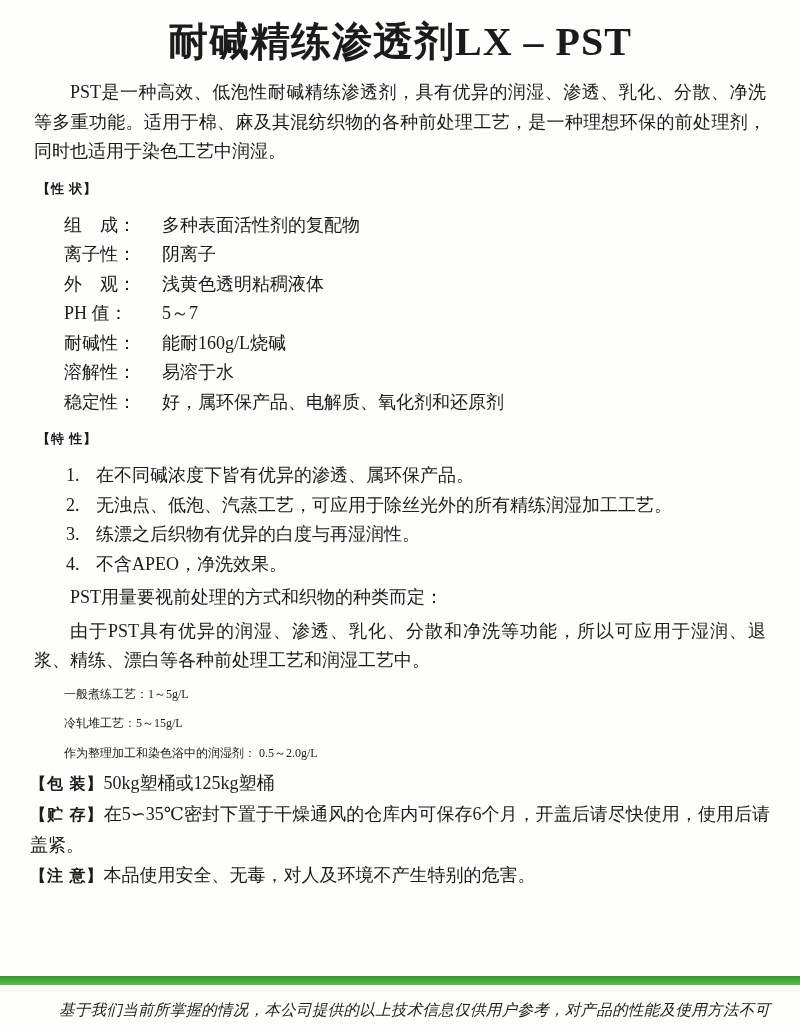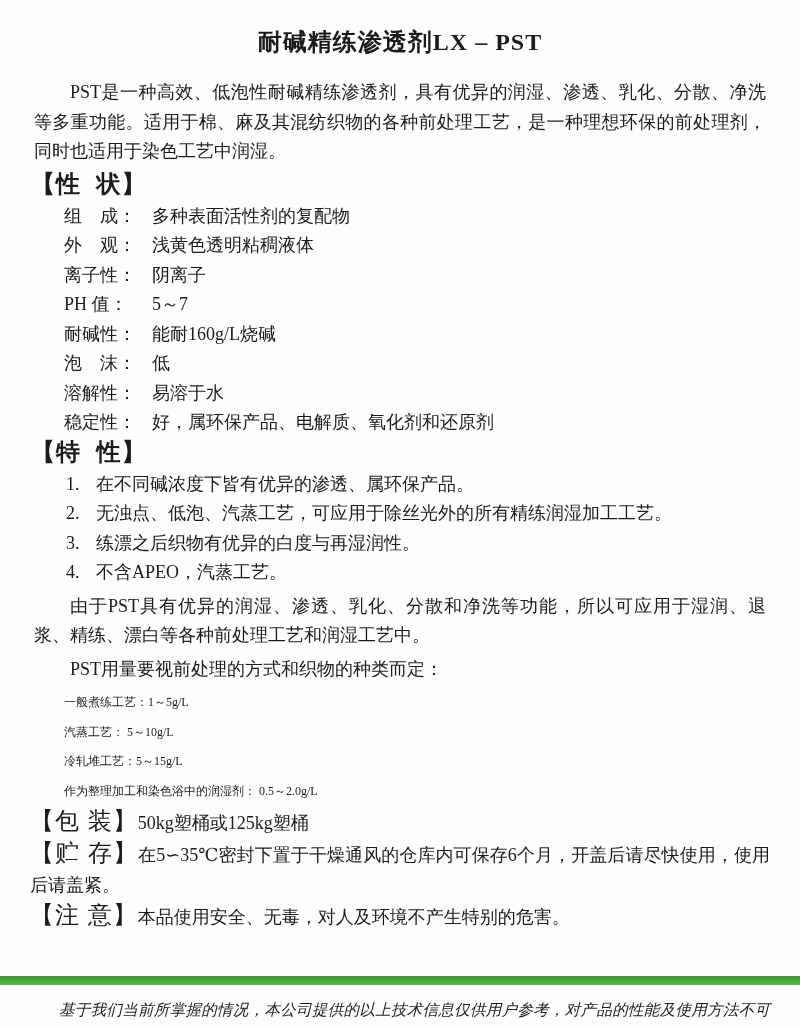--- a/index.html
+++ b/index.html
@@ -15,50 +15,50 @@
     box-sizing: border-box;
     width: 800px;
     height: 1026px;
     padding: 0 30px;
     position: relative;
   }
   
   .doc-title {
     margin: 24px 0 18px 0;
     text-align: center;
-    font-size: 24px;
+    font-size: 40px;
     line-height: 36px;
     font-weight: bold;
     letter-spacing: 1px;
   }
   .para {
     margin: 4px;
     text-indent: 2em;
     text-align: justify;
     font-size: 18px;
     line-height: 29.5px;
   }
   
   .sec-heading {
-    margin: 1px;
-    font-family: Liberation Mono, monospace;
-    font-size: 24px;
+    margin: 7px;
+    font-family: Liberation Serif, serif;
+    font-size: 13px;
     font-weight: 700;
     line-height: 30px;
     letter-spacing: 1px;
   }
   
   .prop-row {
     display: flex;
     margin-left: 34px;
     font-size: 18px;
     line-height: 29.5px;
   }
   .prop-label { flex: none; width: 82px; }
-  .prop-value { margin-left: 6px; }
+  .prop-value { margin-left: 16px; }
   
   .feat-item {
     display: flex;
     margin-left: 36px;
     font-size: 18px;
     line-height: 29.5px;
   }
   .feat-num { flex: none; width: 30px; }
   
   .dosage-line {
@@ -68,22 +68,22 @@
   }
   
   .inline-sec {
     margin: 0;
     font-size: 18px;
     line-height: 30px;
     text-align: justify;
   }
   .inline-heading {
     font-family: "Liberation Sans", "DejaVu Sans", sans-serif;
-    font-size: 24px;
-    font-weight: 400;
+    font-size: 16px;
+    font-weight: 700;
     letter-spacing: 1px;
   }
   
   .divider-bar {
     position: absolute;
     left: 0;
     right: 0;
     top: 952px;
     height: 9px;
   }
@@ -110,38 +110,34 @@
 
   <p class="para">PST是一种高效、低泡性耐碱精练渗透剂，具有优异的润湿、渗透、乳化、分散、净洗等多重功能。适用于棉、麻及其混纺织物的各种前处理工艺，是一种理想环保的前处理剂，同时也适用于染色工艺中润湿。</p>
 
   <h2 class="sec-heading">【性 状】</h2>
   <div>
     <div class="prop-row">
       <span class="prop-label">组　成：</span>
       <span class="prop-value">多种表面活性剂的复配物</span>
     </div>
     <div class="prop-row">
+      <span class="prop-label">离子性：</span>
+      <span class="prop-value">阴离子</span>
+    </div>
+    <div class="prop-row">
       <span class="prop-label">外　观：</span>
       <span class="prop-value">浅黄色透明粘稠液体</span>
-    </div>
-    <div class="prop-row">
-      <span class="prop-label">离子性：</span>
-      <span class="prop-value">阴离子</span>
     </div>
     <div class="prop-row">
       <span class="prop-label">PH 值：</span>
       <span class="prop-value">5～7</span>
     </div>
     <div class="prop-row">
       <span class="prop-label">耐碱性：</span>
       <span class="prop-value">能耐160g/L烧碱</span>
-    </div>
-    <div class="prop-row">
-      <span class="prop-label">泡　沫：</span>
-      <span class="prop-value">低</span>
     </div>
     <div class="prop-row">
       <span class="prop-label">溶解性：</span>
       <span class="prop-value">易溶于水</span>
     </div>
     <div class="prop-row">
       <span class="prop-label">稳定性：</span>
       <span class="prop-value">好，属环保产品、电解质、氧化剂和还原剂</span>
     </div>
   </div>
@@ -155,28 +151,27 @@
     <div class="feat-item">
       <span class="feat-num">2.</span>
       <span>无浊点、低泡、汽蒸工艺，可应用于除丝光外的所有精练润湿加工工艺。</span>
     </div>
     <div class="feat-item">
       <span class="feat-num">3.</span>
       <span>练漂之后织物有优异的白度与再湿润性。</span>
     </div>
     <div class="feat-item">
       <span class="feat-num">4.</span>
-      <span>不含APEO，汽蒸工艺。</span>
+      <span>不含APEO，净洗效果。</span>
     </div>
   </div>
 
+  <p class="para">PST用量要视前处理的方式和织物的种类而定：</p>
   <p class="para">由于PST具有优异的润湿、渗透、乳化、分散和净洗等功能，所以可应用于湿润、退浆、精练、漂白等各种前处理工艺和润湿工艺中。</p>
-  <p class="para">PST用量要视前处理的方式和织物的种类而定：</p>
   <p class="dosage-line">一般煮练工艺：1～5g/L</p>
-  <p class="dosage-line">汽蒸工艺： 5～10g/L</p>
   <p class="dosage-line">冷轧堆工艺：5～15g/L</p>
   <p class="dosage-line">作为整理加工和染色浴中的润湿剂： 0.5～2.0g/L</p>
 
   <p class="inline-sec">
     <span class="inline-heading">【包 装】</span><span>50kg塑桶或125kg塑桶</span>
   </p>
 
   <p class="inline-sec">
     <span class="inline-heading">【贮 存】</span><span>在5∽35℃密封下置于干燥通风的仓库内可保存6个月，开盖后请尽快使用，使用后请盖紧。</span>
   </p>

